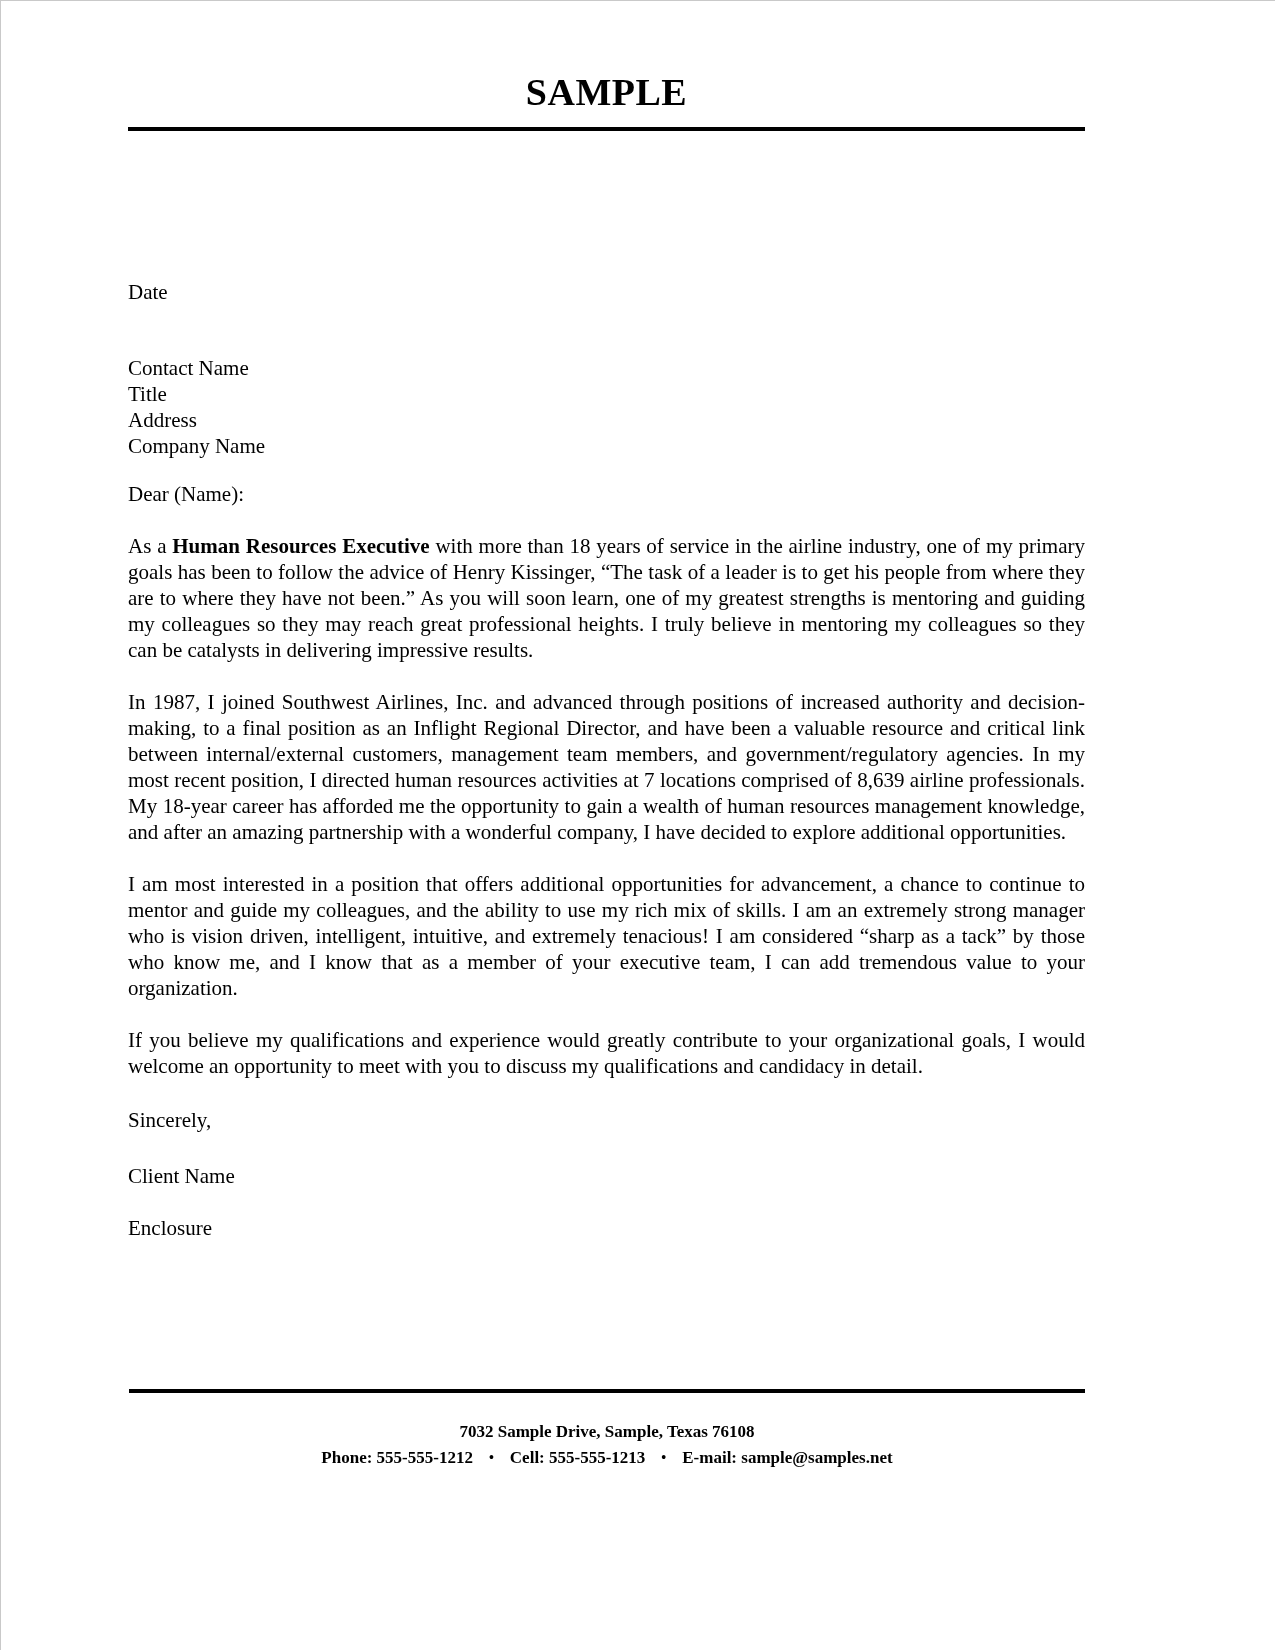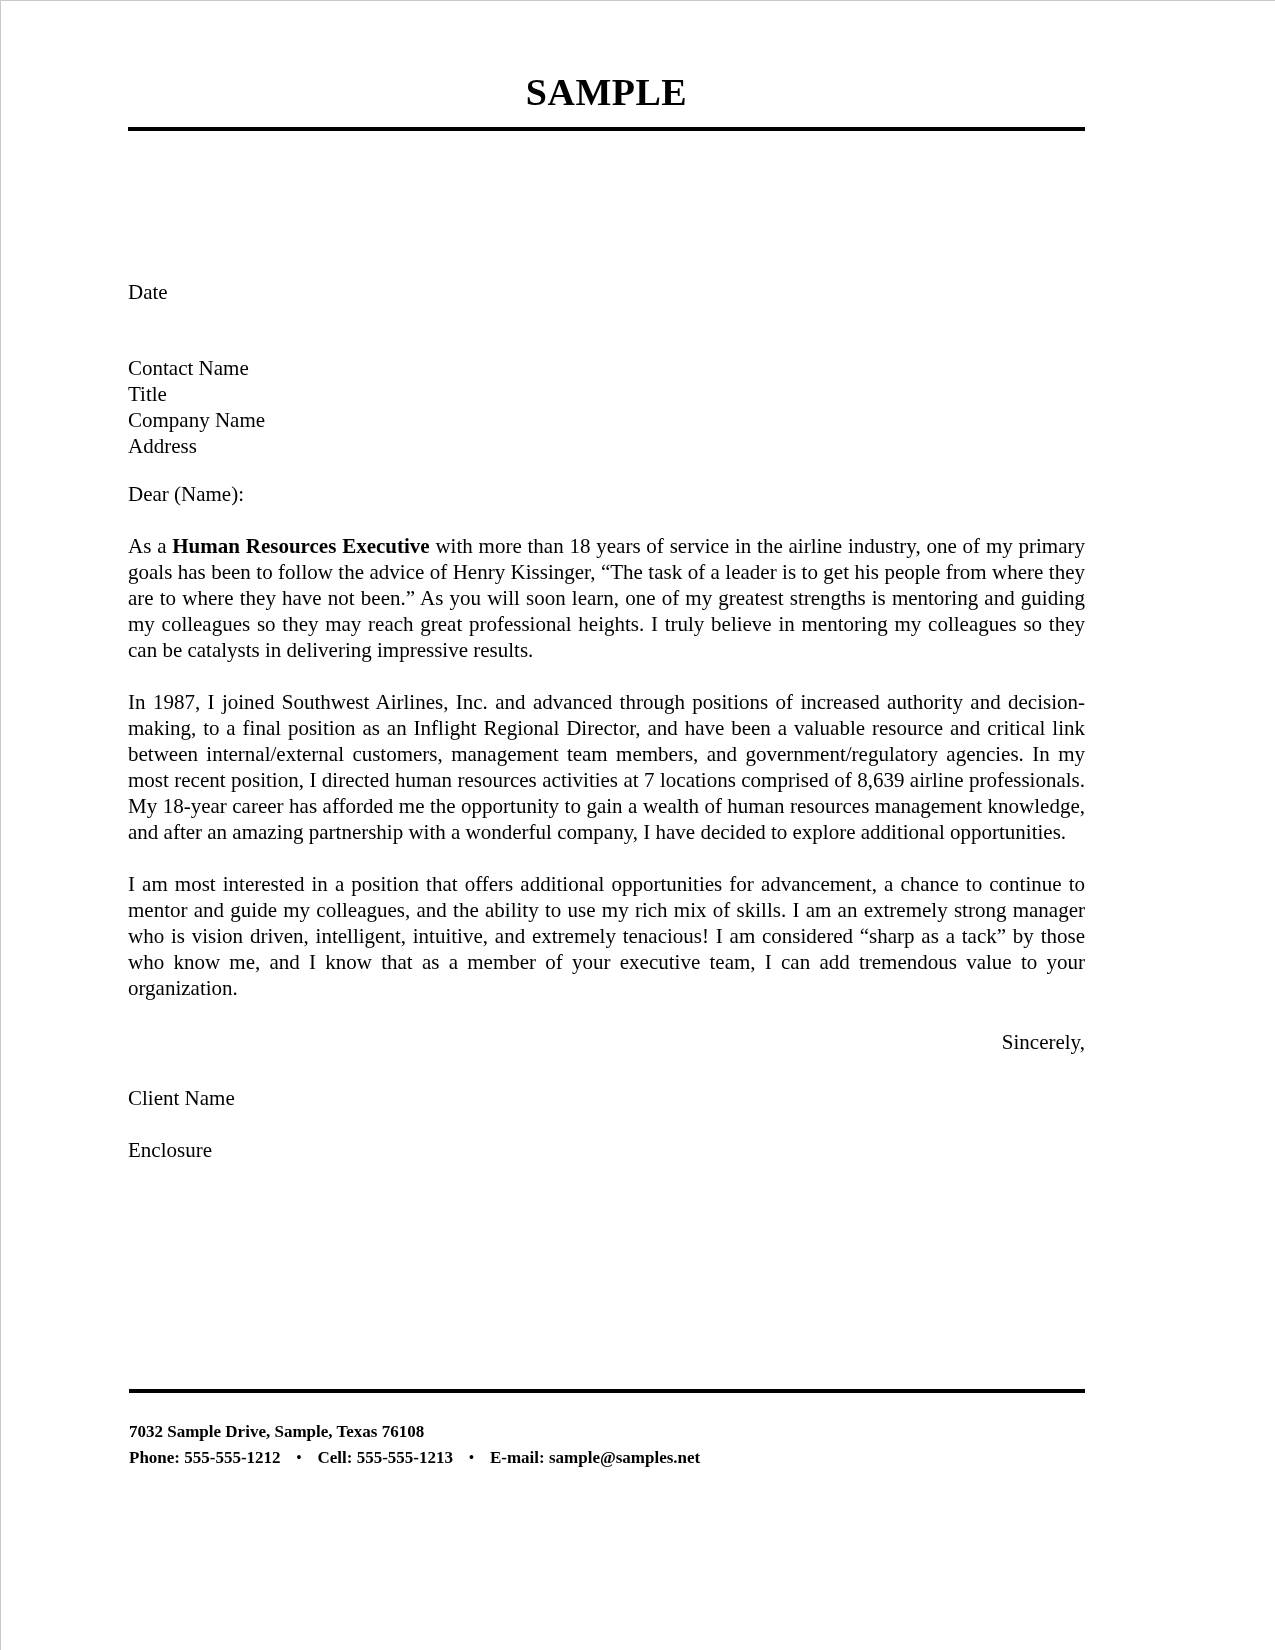--- a/index.html
+++ b/index.html
@@ -30,29 +30,29 @@
   .rule {
     height: 4px;
     background: #000000;
   }
   .rule-top { margin-top: 12px; }
   .body-text { font-size: 21px; line-height: 26px; }
   .date-line { margin-top: 148px; }
   .recipient-block { margin-top: 50px; }
   .salutation { margin-top: 22px; }
   .para { margin-top: 26px; text-align: justify; }
-  .closing { margin-top: 28px; text-align: right; }
+  .closing { margin-top: 28px; }
   .signature { margin-top: 30px; }
   .enclosure { margin-top: 26px; }
   .footer {
     position: absolute;
     left: 128px;
     right: 190px;
     top: 1388px;
-    text-align: left;
+    text-align: center;
   }
   .footer-line {
     font-size: 17px;
     font-weight: bold;
     line-height: 26px;
   }
   .footer-address { margin-top: 26px; }
   .sep { display: inline-block; margin: 0 16px; font-size: 14px; vertical-align: 1px; }
 </style>
 </head>
@@ -65,32 +65,33 @@
     <div class="rule rule-top"></div>
   </header>
 
   <main class="body-text">
 
     <p class="date-line">Date</p>
 
     <div class="recipient-block">
       <p>Contact Name</p>
       <p>Title</p>
+      <p>Address</p>
       <p>Company Name</p>
-      <p>Address</p>
     </div>
 
     <p class="salutation">Dear (Name):</p>
 
     <p class="para"><span>As a </span><strong>Human Resources Executive</strong><span> with more than 18 years of service in the airline industry, one of my primary goals has been to follow the advice of Henry Kissinger, “The task of a leader is to get his people from where they are to where they have not been.” As you will soon learn, one of my greatest strengths is mentoring and guiding my colleagues so they may reach great professional heights. I truly believe in mentoring my colleagues so they can be catalysts in delivering impressive results.</span></p>
 
     <p class="para">In 1987, I joined Southwest Airlines, Inc. and advanced through positions of increased authority and decision-making, to a final position as an Inflight Regional Director, and have been a valuable resource and critical link between internal/external customers, management team members, and government/regulatory agencies. In my most recent position, I directed human resources activities at 7 locations comprised of 8,639 airline professionals. My 18-year career has afforded me the opportunity to gain a wealth of human resources management knowledge, and after an amazing partnership with a wonderful company, I have decided to explore additional opportunities.</p>
 
     <p class="para">I am most interested in a position that offers additional opportunities for advancement, a chance to continue to mentor and guide my colleagues, and the ability to use my rich mix of skills. I am an extremely strong manager who is vision driven, intelligent, intuitive, and extremely tenacious! I am considered “sharp as a tack” by those who know me, and I know that as a member of your executive team, I can add tremendous value to your organization.</p>
 
+    <p class="para">If you believe my qualifications and experience would greatly contribute to your organizational goals, I would welcome an opportunity to meet with you to discuss my qualifications and candidacy in detail.</p>
 
     <p class="closing">Sincerely,</p>
 
     <p class="signature">Client Name</p>
 
     <p class="enclosure">Enclosure</p>
 
   </main>
 
   <footer class="footer">

